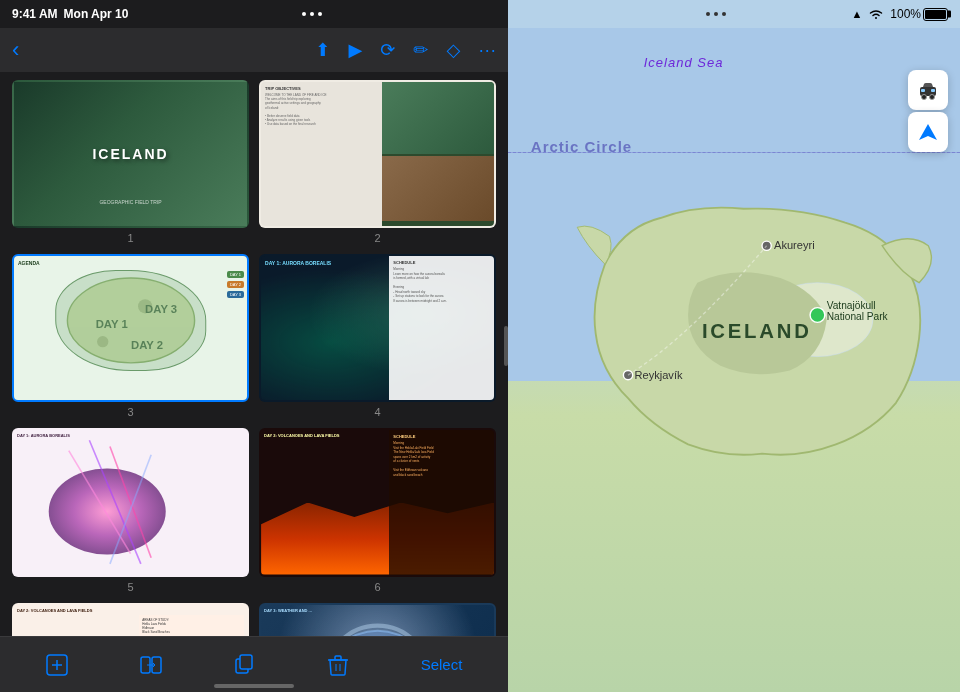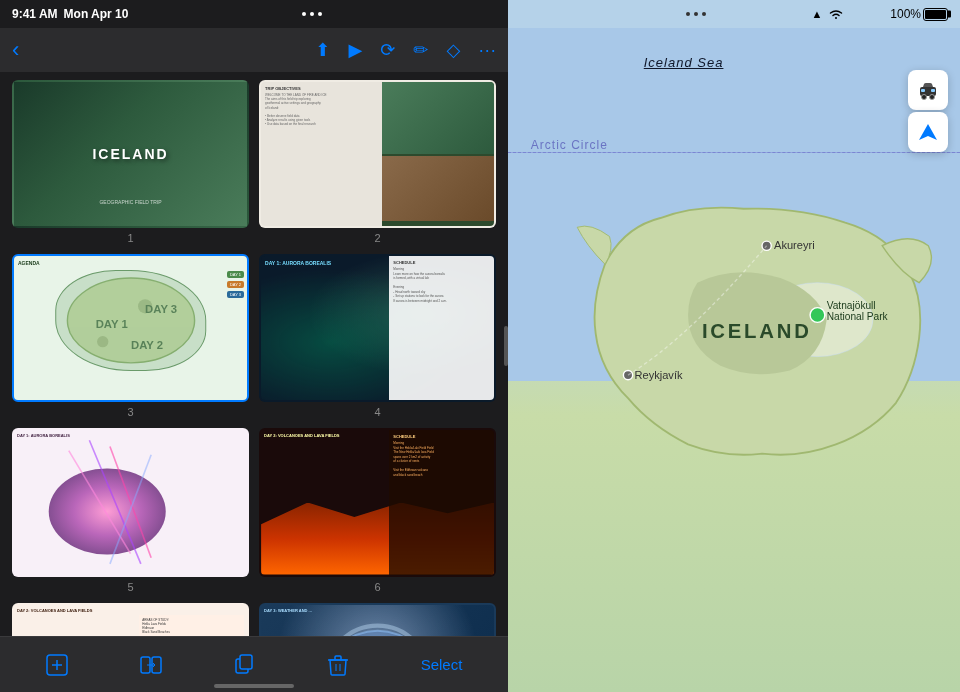--- a/index.html
+++ b/index.html
@@ -383,23 +383,24 @@
       left: 0;
       right: 0;
       height: 1px;
       background: rgba(100,100,200,0.3);
       border-top: 1px dashed rgba(100,100,200,0.5);
     }
     .arctic-label {
       position: absolute;
       top: 20%;
       left: 5%;
-      font-size: 12px;
+      font-size: 15px;
       color: rgba(80,80,180,0.7);
       letter-spacing: 1px;
+      font-weight: bold;
     }
 
     
     .map-status-bar {
       position: absolute;
       top: 0;
       left: 0;
       right: 0;
       height: 28px;
       display: flex;
@@ -719,21 +720,21 @@
 
 <div class="right-panel">
 
   <div class="map-bg"></div>
 
   <div class="ocean-iceland-sea"></div>
 
   <div class="arctic-line"></div>
   <div class="arctic-label">Arctic Circle</div>
 
-  <div style="position:absolute;top:8%;left:30%;font-size:13px;color:#0f172a;font-style:italic;letter-spacing:1px;text-decoration:underline;">Iceland Sea</div>
+  <div style="position:absolute;top:8%;left:30%;font-size:13px;color:#6d28d9;font-style:italic;letter-spacing:1px;">Iceland Sea</div>
 
   <svg style="position:absolute;top:15%;left:5%;width:90%;height:65%;" viewBox="0 0 440 380">
 
     <path d="M80,120 Q100,80 140,70 Q180,55 230,60 Q290,58 340,75 Q390,90 410,130 Q425,160 420,200 Q415,240 395,270 Q370,300 330,315 Q290,330 250,325 Q210,330 170,315 Q130,295 105,265 Q75,235 70,195 Q65,160 80,120Z" fill="#c8d8a8" stroke="#a0b870" stroke-width="2"></path>
 
     <path d="M380,100 Q410,85 430,100 Q440,120 420,140 Q400,130 380,100Z" fill="#c8d8a8" stroke="#a0b870" stroke-width="1.5"></path>
 
     <path d="M80,120 Q60,100 50,80 Q65,75 85,90 Q90,105 80,120Z" fill="#c8d8a8" stroke="#a0b870" stroke-width="1"></path>
 
     <ellipse cx="310" cy="180" rx="60" ry="40" fill="rgba(255,255,255,0.4)" stroke="rgba(200,220,255,0.5)" stroke-width="1"></ellipse>
@@ -763,21 +764,21 @@
       <div class="status-dot" style="background:#333;"></div>
     </div>
     <div class="map-status-right">
       <span>▲</span>
       <svg width="16" height="12" viewBox="0 0 16 12">
         <path d="M8,10 L8,10" stroke="#000" stroke-width="2" stroke-linecap="round"></path>
         <path d="M5,7.5 Q8,5 11,7.5" fill="none" stroke="#000" stroke-width="1.5" stroke-linecap="round"></path>
         <path d="M2.5,5 Q8,1 13.5,5" fill="none" stroke="#000" stroke-width="1.5" stroke-linecap="round"></path>
       </svg>
 
-      <div style="display:flex;align-items:center;gap:2px;margin-left:40px;">
+      <div style="display:flex;align-items:center;gap:2px;">
         <span style="font-size:12px;font-weight:500;">100%</span>
         <div style="width:25px;height:13px;border:1.5px solid #000;border-radius:3px;position:relative;padding:1px;">
           <div style="width:100%;height:100%;background:#000;border-radius:1px;"></div>
           <div style="position:absolute;right:-4px;top:50%;transform:translateY(-50%);width:3px;height:7px;background:#000;border-radius:0 1px 1px 0;"></div>
         </div>
       </div>
     </div>
   </div>
 
   <div class="map-controls">

